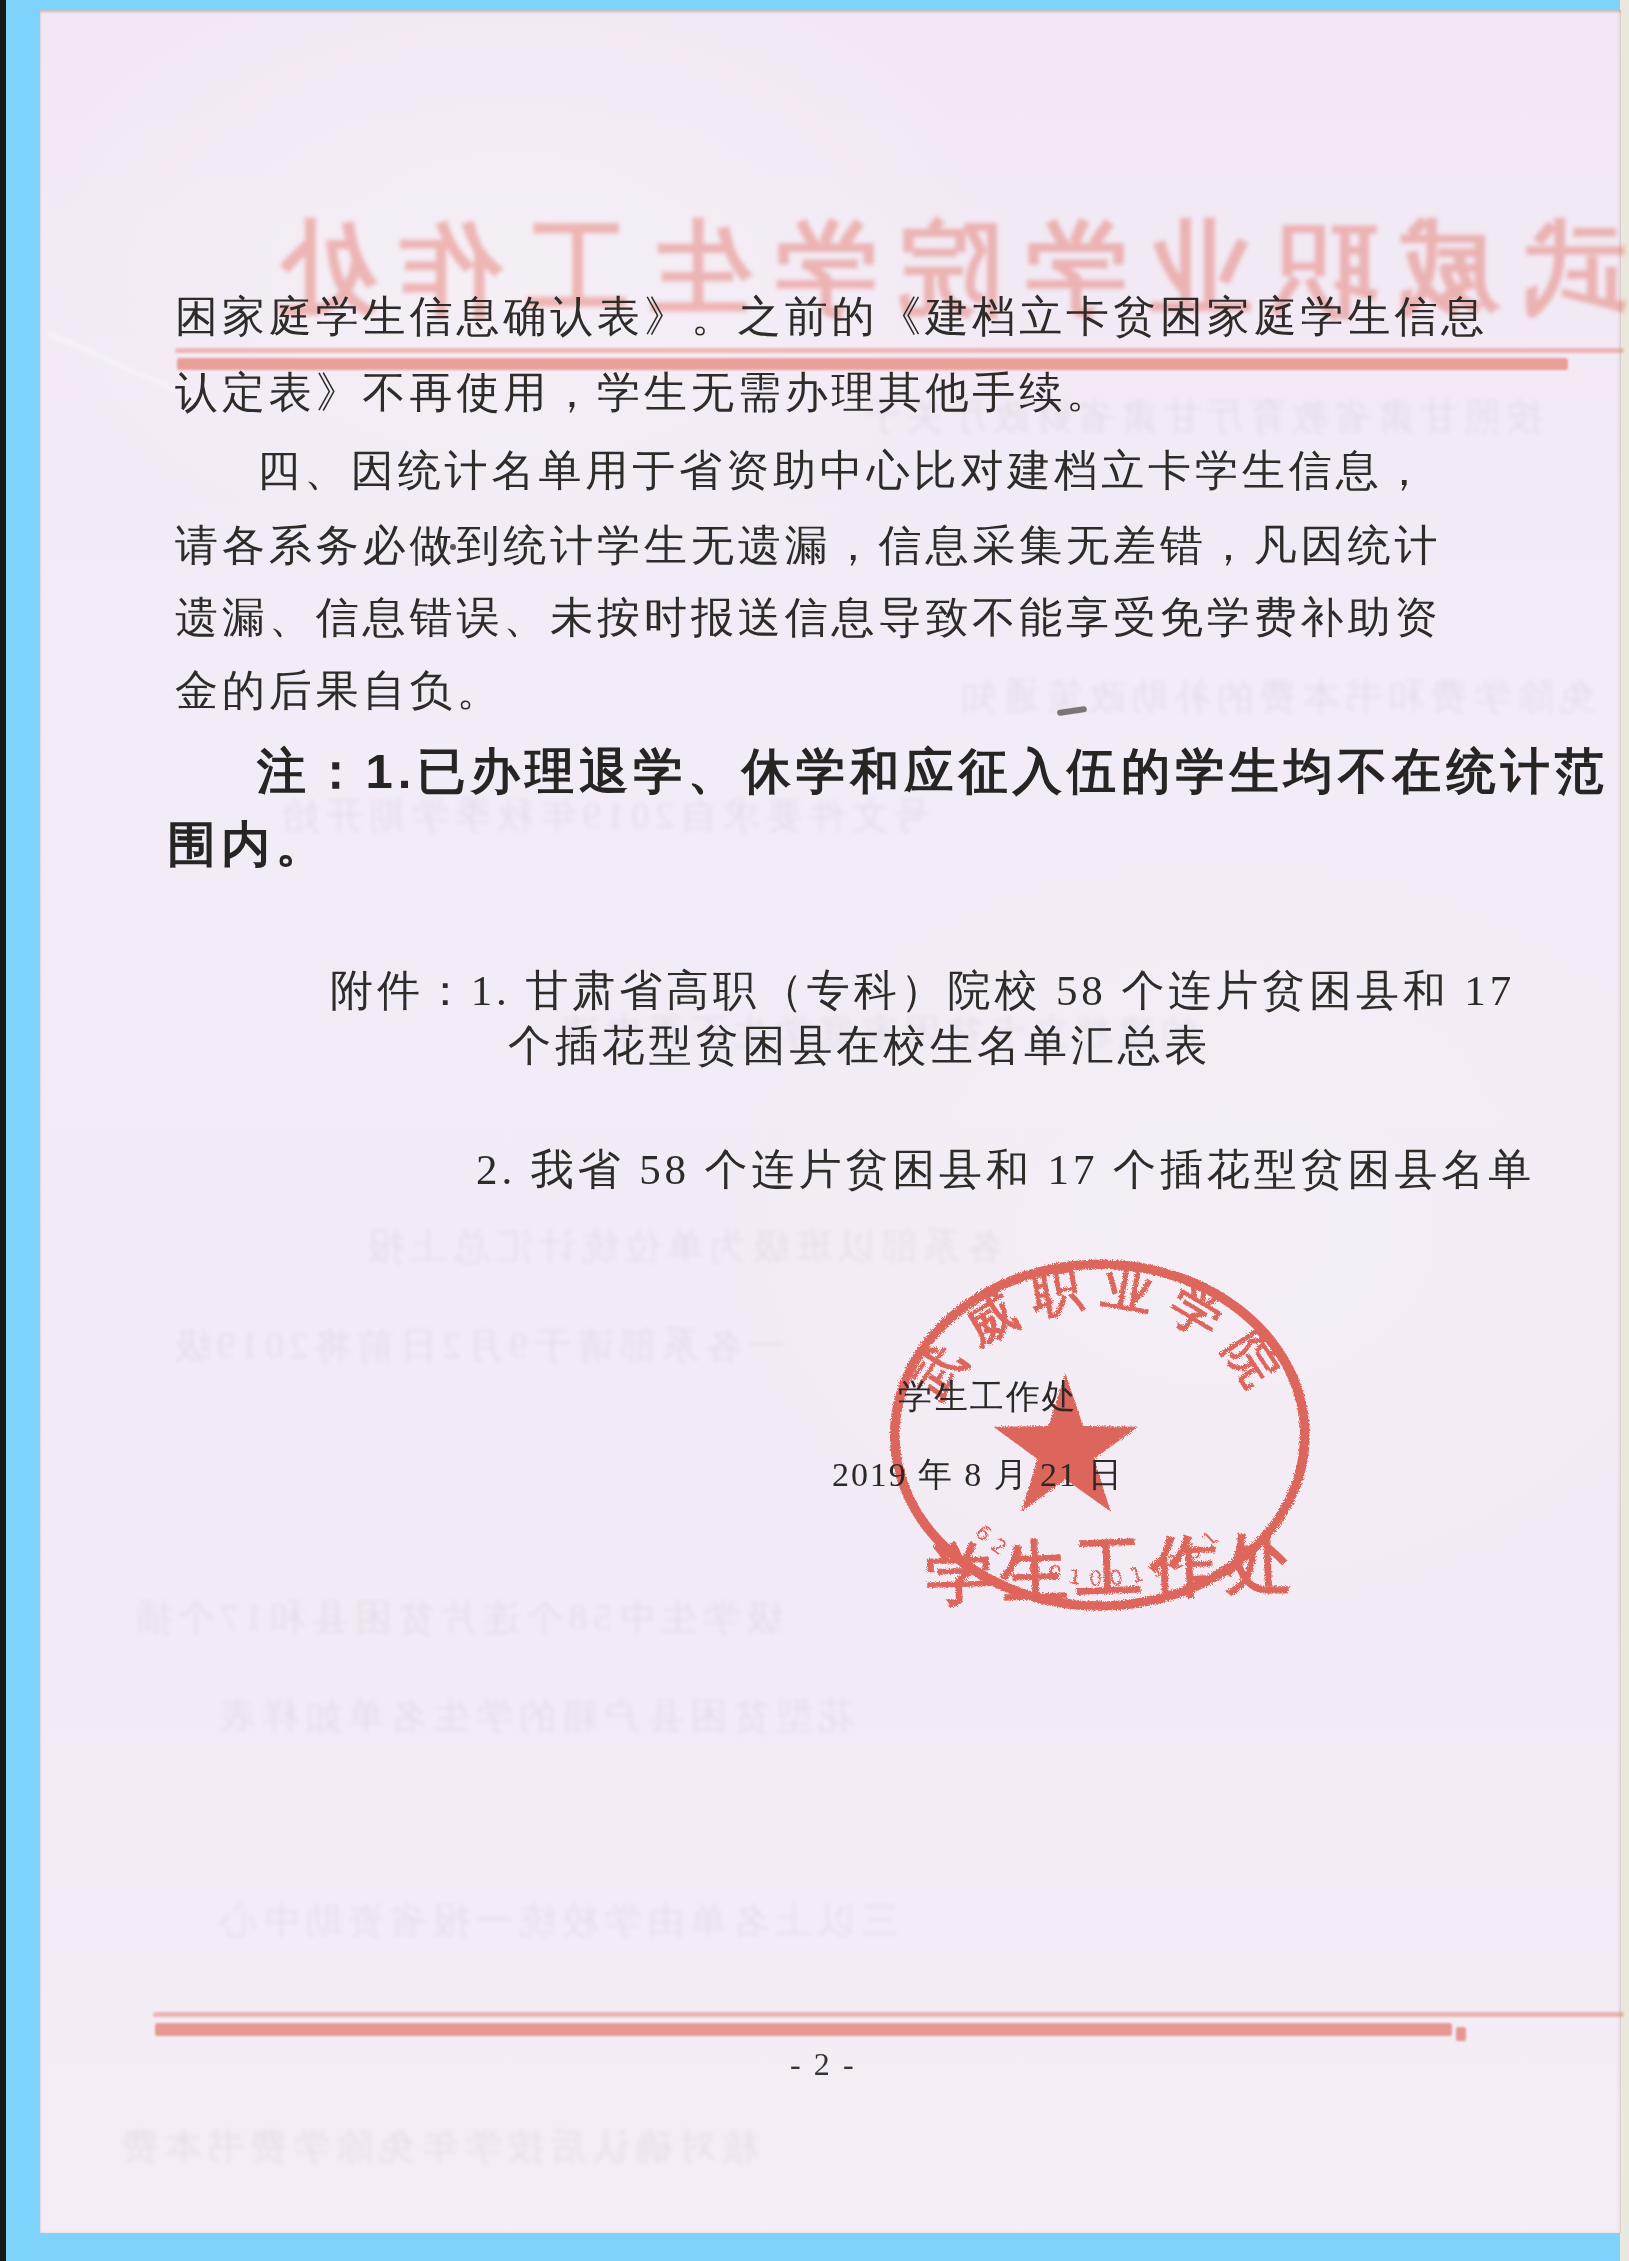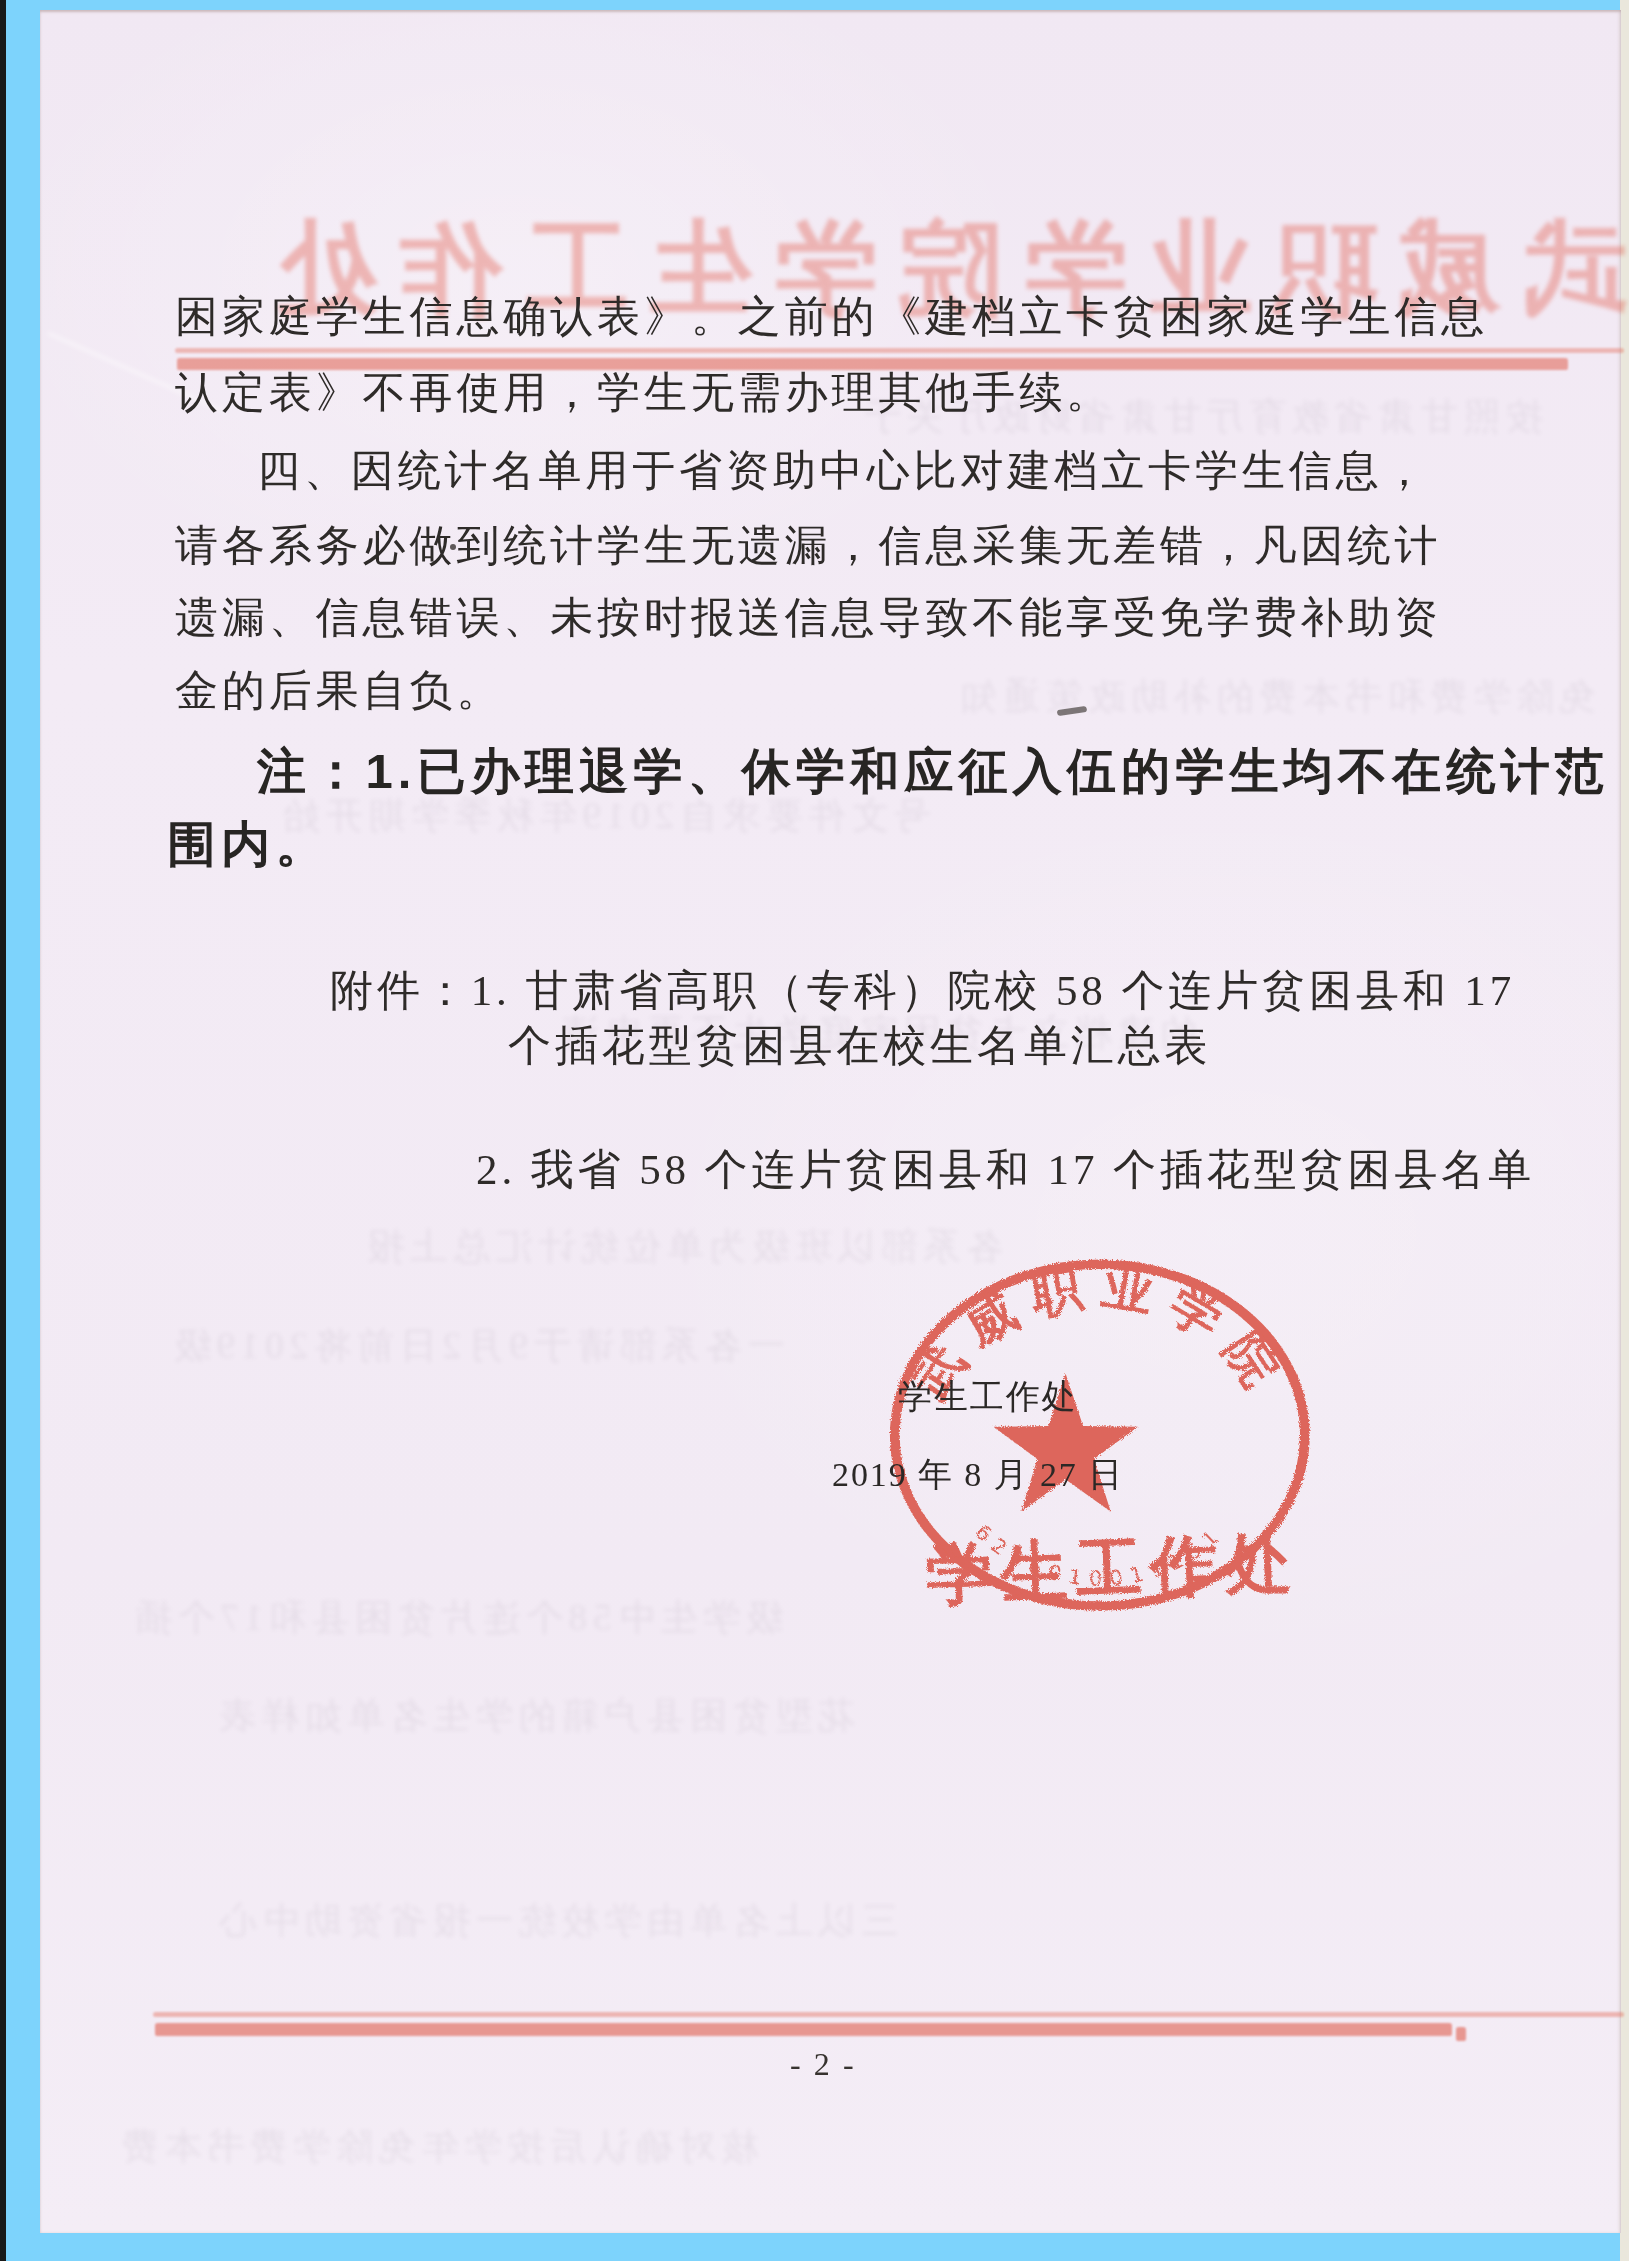--- a/index.html
+++ b/index.html
@@ -116,17 +116,17 @@
       <polygon fill="#d94a3a" points="1652,2130 1679,2211 1764,2212 1696,2262 1722,2344 1652,2294 1583,2344 1608,2262 1540,2212 1625,2211"></polygon>
       <text x="1725" y="2468" text-anchor="middle" font-size="104" letter-spacing="12" fill="#d94a3a" font-family="Liberation Sans, DejaVu Sans, sans-serif" font-weight="bold" transform="rotate(-2 1725 2430)">学生工作处</text>
       <path id="arcBottom" d="M 1490 2350 A 240 195 0 0 0 1920 2350" fill="none"></path>
       <text font-size="32" fill="#d94a3a" letter-spacing="13" font-family="DejaVu Sans, Liberation Sans, sans-serif">
         <textPath href="#arcBottom" startOffset="50%" text-anchor="middle">6206010011151</textPath>
       </text>
     </g>
   </svg>
 
   <div class="sig black-over" style="left:898px; top:1380px;">学生工作处</div>
-  <div class="sig black-over" style="left:832px; top:1458px;">2019 年 8 月 27 日</div>
+  <div class="sig black-over" style="left:832px; top:1458px;">2019 年 8 月 21 日</div>
 
   <div class="pagenum">- 2 -</div>
 </div>
 
 
 </body></html>

